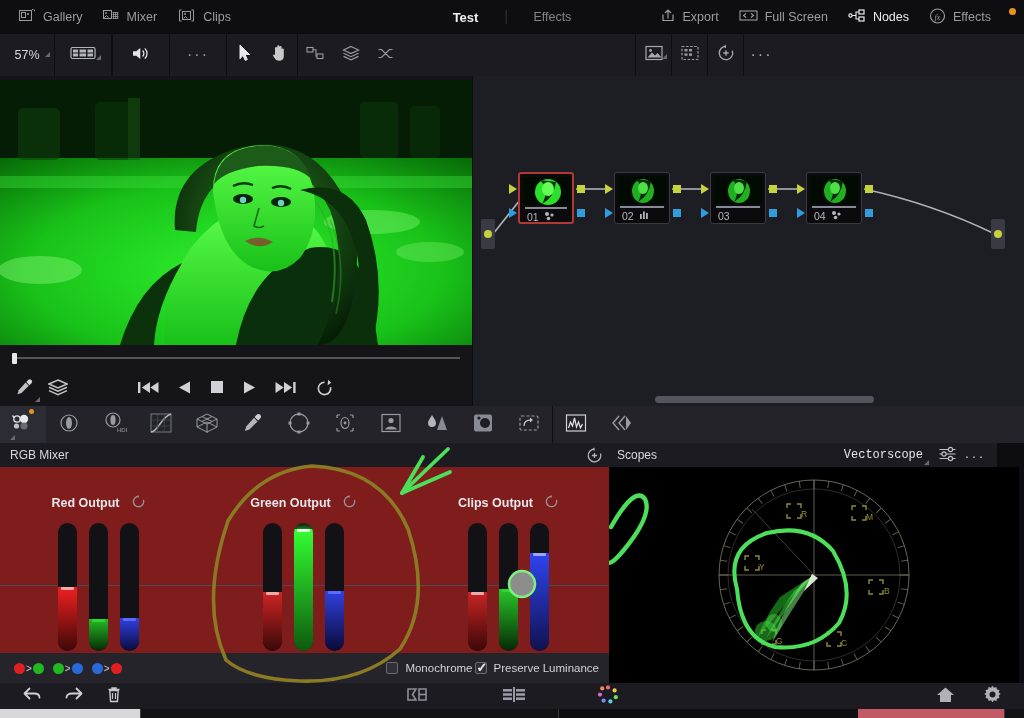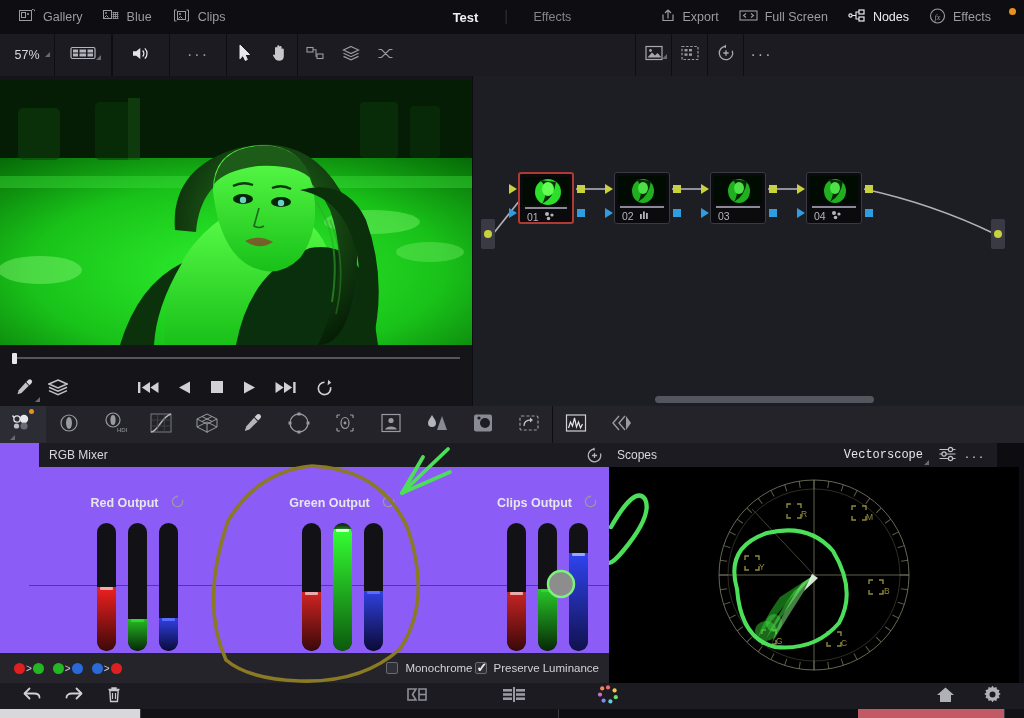--- a/index.html
+++ b/index.html
@@ -130,22 +130,21 @@
   }
   .pl-btn {
     width: 46px; height: 37px; display: flex; align-items: center; justify-content: center;
     cursor: pointer; position: relative;
   }
   .pl-btn.active { background: #2c2c34; }
 
   
   .mixer {
     position: absolute; left: 0; top: 443px; width: 613px; height: 240px;
-    background: #8b5cf6;
-    padding-left: 39px;
+    background: #7f1d1d;
   }
   .mx-head {
     height: 24px; background: #1b1b21; display: flex; align-items: center;
     padding: 0 10px; font-size: 12px; color: #d8d8dc; position: relative;
   }
   .mx-reset-hd { position: absolute; right: 10px; top: 4px; cursor: pointer; }
   .mx-body { position: relative; height: 216px; }
   .mx-group { position: absolute; top: 28px; width: 180px; }
   .mx-title {
     display: flex; align-items: center; justify-content: center; gap: 12px;
@@ -244,21 +243,21 @@
           <svg width="17" height="15" viewBox="0 0 17 15">
             <rect x="0.5" y="2.5" width="8" height="8" fill="none" stroke="#9a9aa2"></rect>
             <circle cx="3" cy="5" r="0.9" fill="#9a9aa2"></circle>
             <path d="M1.5 9.5l2-2 2 2" fill="none" stroke="#9a9aa2"></path>
             <g stroke="#9a9aa2" stroke-width="0.8">
               <path d="M9.5 4.5h6M9.5 6.5h6M9.5 8.5h6M9.5 10.5h6"></path>
               <path d="M10.5 4v7M12.5 4v7M14.5 4v7"></path>
             </g>
           </svg>
         </span>
-        <span>Blue</span>
+        <span>Mixer</span>
       </div>
 
       <div class="tb-item">
         <span>
           <svg width="19" height="15" viewBox="0 0 19 15">
             <path d="M2.5 2v11M16.5 2v11" stroke="#9a9aa2" fill="none"></path>
             <path d="M2.5 2h2M2.5 13h2M16.5 2h-2M16.5 13h-2" stroke="#9a9aa2" fill="none"></path>
             <rect x="5.5" y="3.5" width="8" height="8" fill="none" stroke="#9a9aa2"></rect>
             <circle cx="8" cy="6" r="1" fill="#9a9aa2"></circle>
             <path d="M6.5 10.5l2-2 2 2" fill="none" stroke="#9a9aa2"></path>

